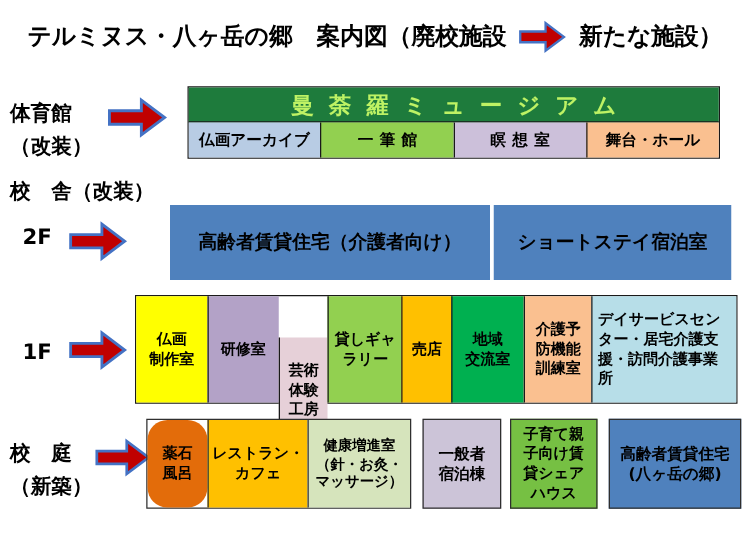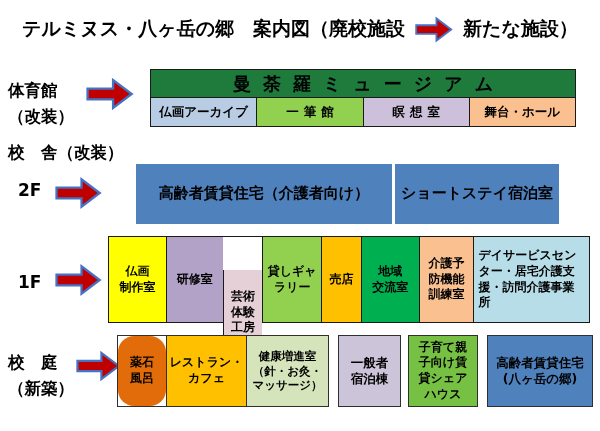--- a/index.html
+++ b/index.html
@@ -87,37 +87,37 @@
     </svg>
     <span>新たな施設）</span>
   </div>
 
   <div class="side-label" style="left:8px;top:78px;">体育館
 （改装）</div>
   <svg class="arrow" style="left:86px;top:76px;width:48px;height:36px;" viewBox="0 0 62 44">
     <polygon points="2,15 35,15 35,4 59,22 35,40 35,29 2,29" fill="#c00000" stroke="#4472c4" stroke-width="3"></polygon>
   </svg>
   <div class="museum">
-    <div class="museum-header" style="background-color: rgb(30, 123, 60); color: #000000;">曼荼羅ミュージアム</div>
+    <div class="museum-header" style="background-color: rgb(30, 123, 60); color: #bef264;">曼荼羅ミュージアム</div>
     <div class="museum-rooms">
       <div class="museum-room" style="background-color: rgb(184, 204, 228);">仏画アーカイブ</div>
       <div class="museum-room ls2" style="background-color: rgb(146, 208, 80);">一筆館</div>
       <div class="museum-room ls2" style="background-color: rgb(204, 192, 218);">瞑想室</div>
       <div class="museum-room" style="background-color: rgb(250, 192, 144);">舞台・ホール</div>
     </div>
   </div>
 
   <div class="side-label" style="left:8px;top:140px;white-space:nowrap;">校　舎（改装）</div>
 
   <div class="floor-label" style="left:18px;top:180px;">2F</div>
   <svg class="arrow" style="left:55px;top:174px;width:47px;height:38px;" viewBox="0 0 62 44">
     <polygon points="2,15 35,15 35,4 59,22 35,40 35,29 2,29" fill="#c00000" stroke="#4472c4" stroke-width="3"></polygon>
   </svg>
   <div class="room f2-box" style="left: 136px; width: 256px; background-color: rgb(79, 129, 189);">高齢者賃貸住宅（介護者向け）</div>
-  <div class="room f2-box" style="left: 395px; width: 164px; background-color: rgb(79, 129, 189);">ショートステイ宿泊室</div>
+  <div class="room f2-box" style="left: 395px; width: 190px; background-color: rgb(79, 129, 189);">ショートステイ宿泊室</div>
 
   <div class="floor-label" style="left:18px;top:272px;">1F</div>
   <svg class="arrow" style="left:55px;top:261px;width:47px;height:38px;" viewBox="0 0 62 44">
     <polygon points="2,15 35,15 35,4 59,22 35,40 35,29 2,29" fill="#c00000" stroke="#4472c4" stroke-width="3"></polygon>
   </svg>
   <div class="f1-strip">
     <div class="f1-cell" style="width: 57px; background-color: rgb(255, 255, 0);">仏画
 制作室</div>
     <div class="f1-cell" style="width: 57px; background-color: rgb(179, 162, 199);">研修室</div>
     <div class="f1-cell" style="width: 40px; background-color: rgb(230, 208, 216); margin-top: 33px;">芸術

